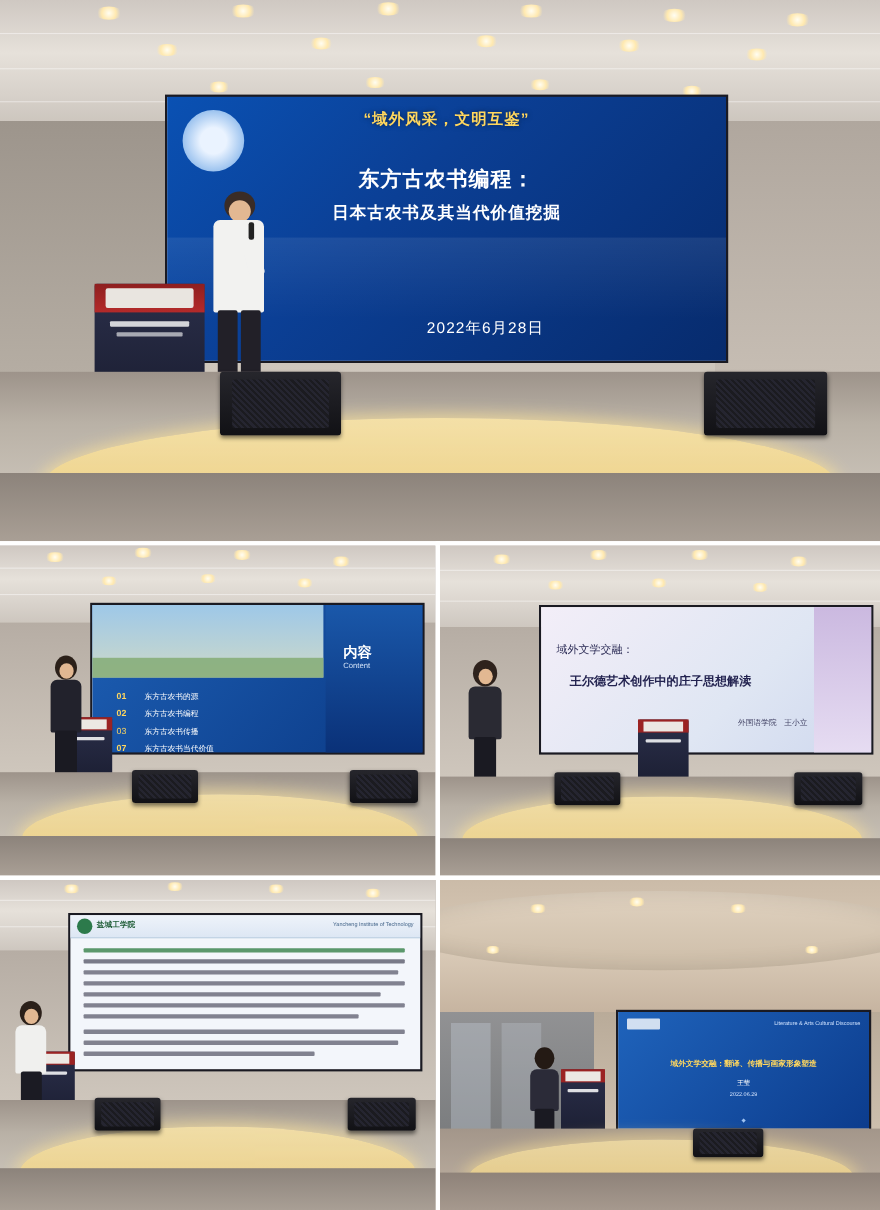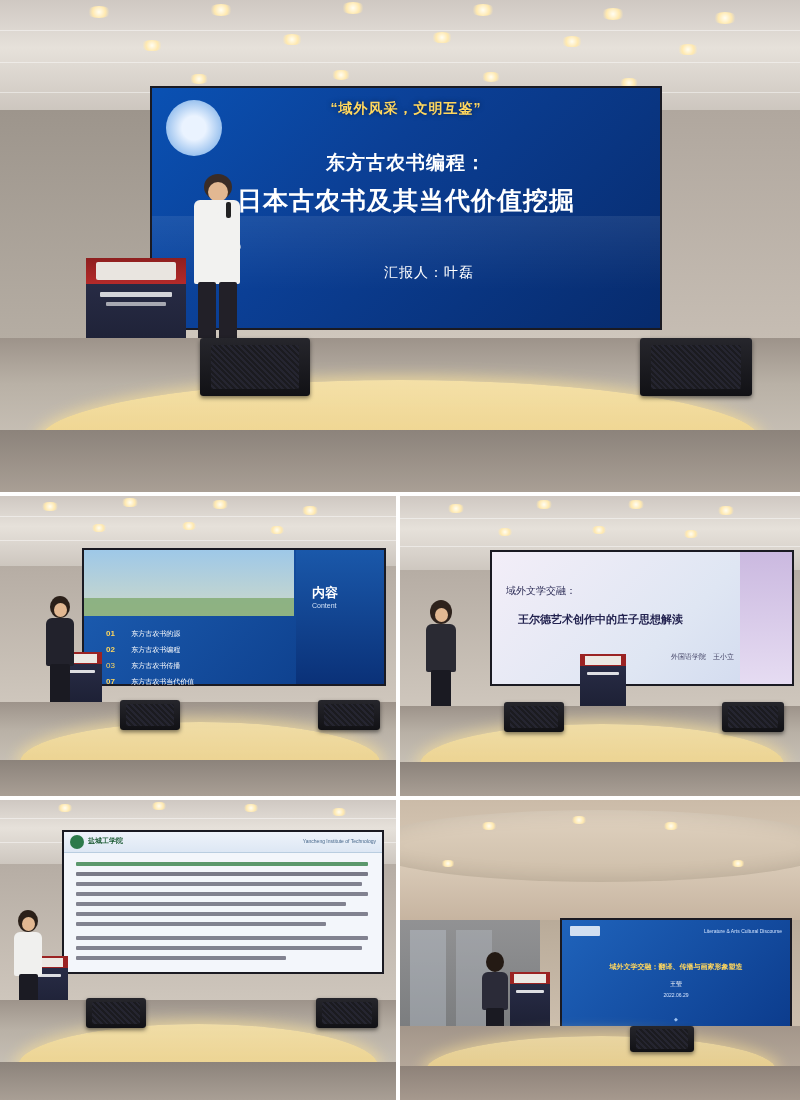--- a/index.html
+++ b/index.html
@@ -76,23 +76,23 @@
 
     <div class="wall" style="top:110px;height:230px;"></div>
     <div class="wall" style="top:110px;height:230px;left:0;width:150px;background:linear-gradient(#9d958c,#b5ada3);"></div>
     <div class="wall" style="top:110px;height:230px;left:650px;width:150px;background:linear-gradient(#b0a79e,#c6bdb3);"></div>
 
     <div class="screen grad" style="left:152px;top:88px;width:508px;height:240px;">
       <div class="screen-inner">
         <div style="position:absolute;left:14px;top:12px;width:56px;height:56px;border-radius:50%;background:radial-gradient(circle,#eaf3ff 30%,#9cc3ef 70%,#2f6fc0 100%);"></div>
         <div class="scr-text" style="top:12px;font-size:14px;color:#ffd75e;text-shadow:0 0 5px rgba(0,0,0,.5);">“域外风采，文明互鉴”</div>
         <div class="scr-text" style="top:62px;font-size:19px;">东方古农书编程：</div>
-        <div class="scr-text" style="top:96px;font-size:25px;">日本古农书及其当代价值挖掘</div>
+        <div class="scr-text" style="top:96px;font-size:15px;">日本古农书及其当代价值挖掘</div>
         <div style="position:absolute;left:0;right:0;top:128px;height:74px;background:linear-gradient(180deg,rgba(255,255,255,.08),rgba(255,255,255,0));"></div>
-        <div class="scr-text" style="top:176px;font-size:14px;left:auto;right:26px;width:250px;text-align:left;font-weight:normal;">汇报人：叶磊</div>
+        <div class="scr-text" style="top:202px;font-size:14px;left:auto;right:22px;width:250px;text-align:left;font-weight:normal;">2022年6月28日</div>
       </div>
     </div>
 
     <div class="podium" style="left:86px;top:258px;width:100px;height:136px;">
       <div class="podium-top" style="height:26px;background:linear-gradient(#8e1f1f,#b42a2a);"></div>
       <div style="position:absolute;left:10px;top:4px;width:80px;height:18px;background:#e9e5e0;border-radius:2px;"></div>
       <div class="ln" style="left:14px;top:34px;width:72px;height:5px;background:rgba(255,255,255,.8);"></div>
       <div class="ln" style="left:20px;top:44px;width:60px;height:4px;background:rgba(255,255,255,.6);"></div>
       <div class="podium-img" style="bottom:6px;height:34px;"></div>
     </div>

